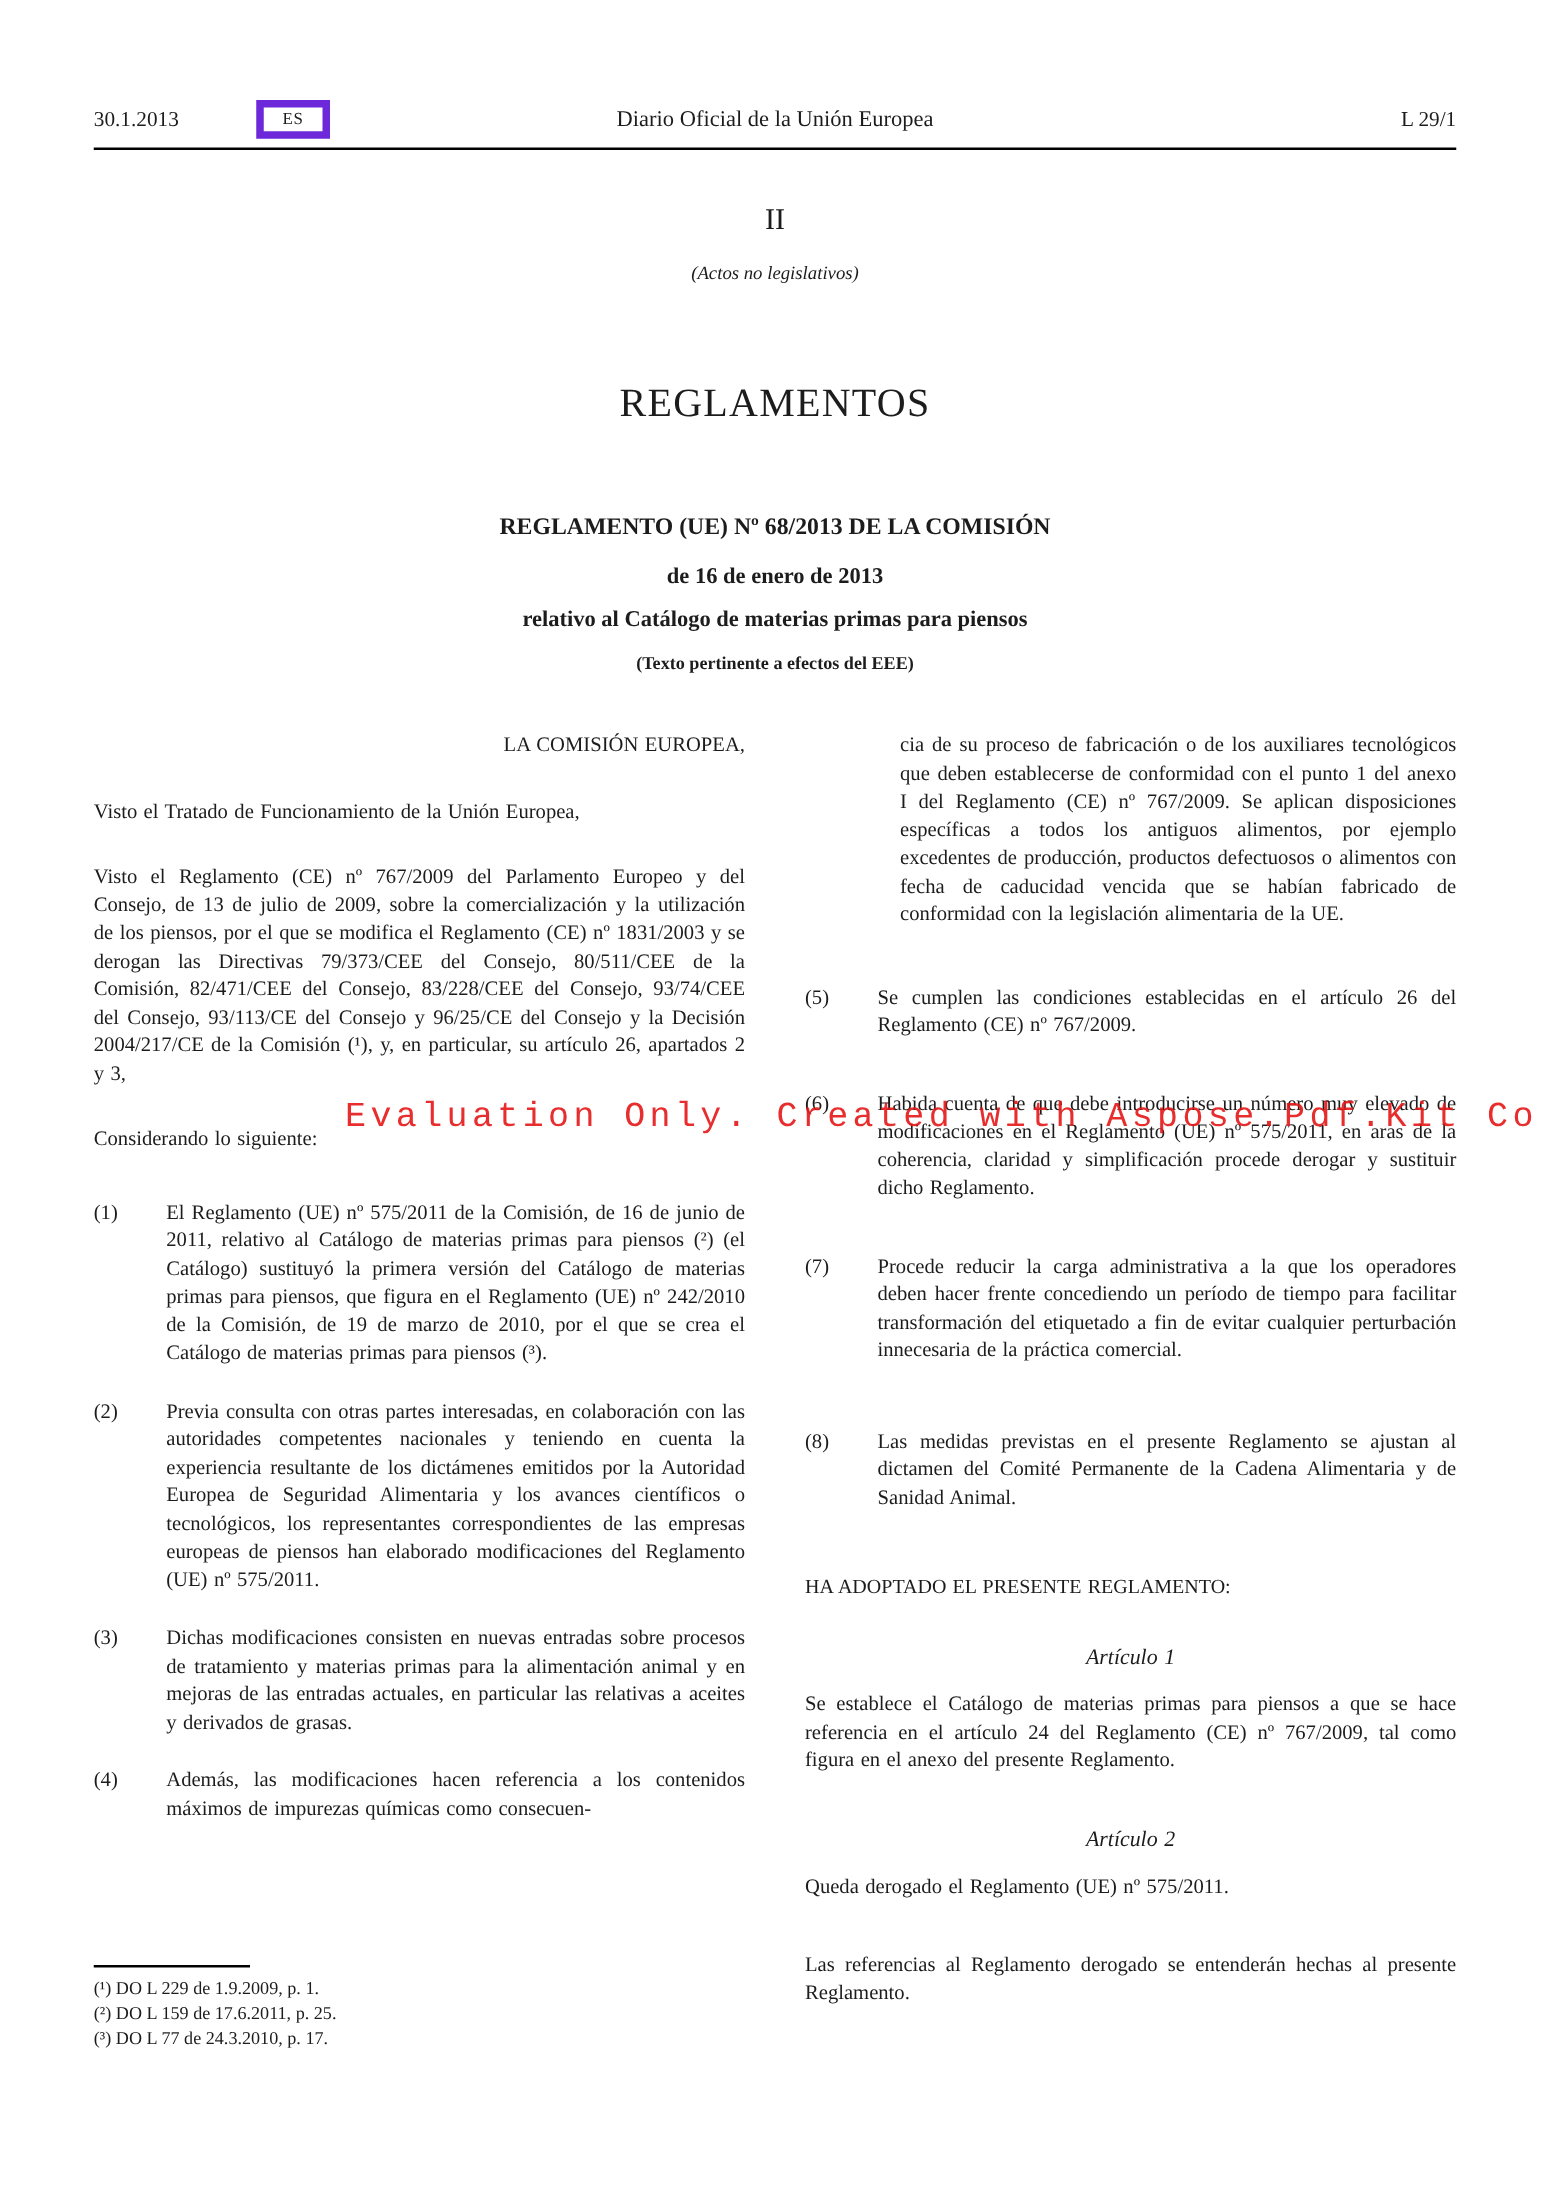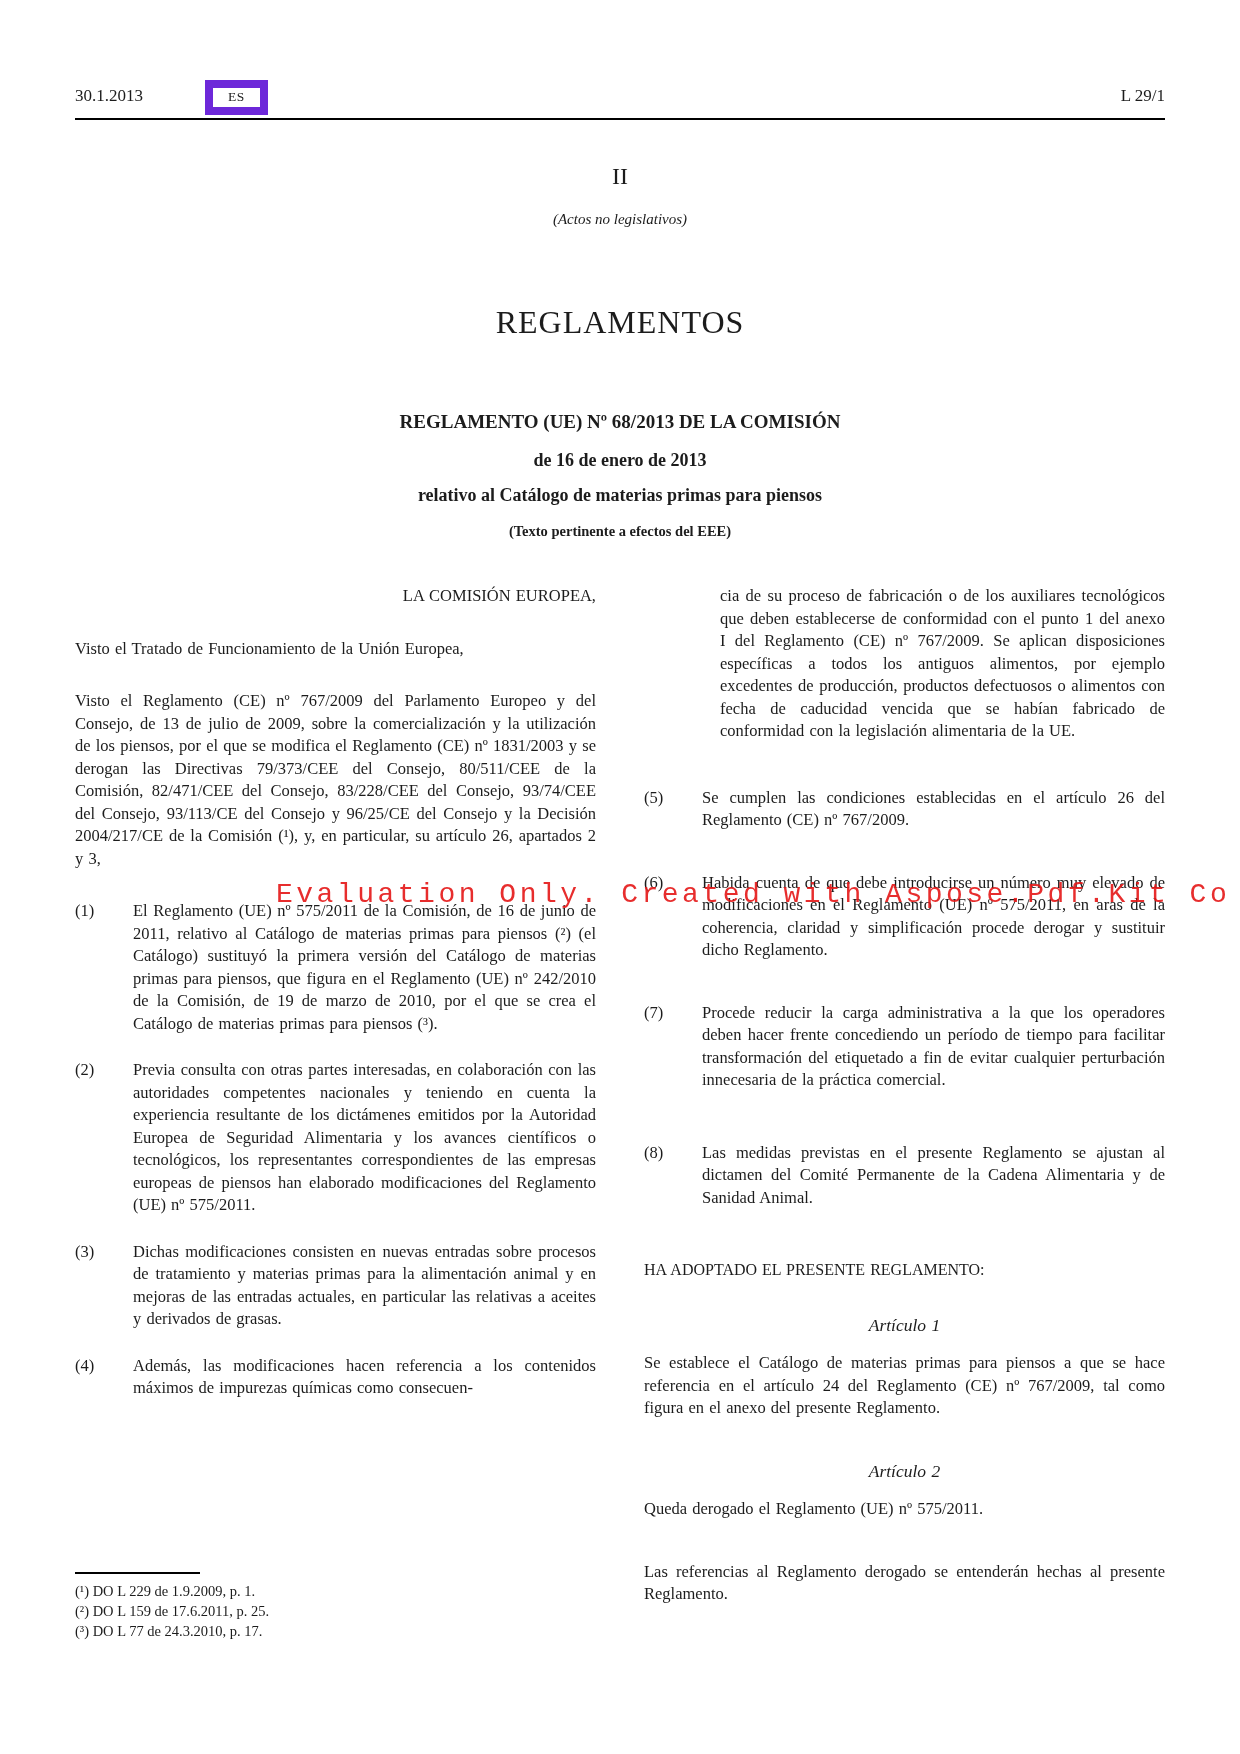--- a/index.html
+++ b/index.html
@@ -9,21 +9,21 @@
     position:relative; overflow:hidden;
     font-family:"Liberation Serif", serif;
     color:#1c1c1c;
   }
   .page { position:absolute; inset:0;border-radius:32px; }
 
   
   .hdr-date { position:absolute; left:75px; top:86px; font-size:17px; }
   .hdr-lang {
     position:absolute; left:205px; top:80px;
-    border:8px solid #6d28d9; padding:1px 15px 2px;
+    border:6px solid #6d28d9; padding:1px 15px 2px;
     font-size:13.5px; letter-spacing:0.5px;
   }
   .hdr-journal { position:absolute; left:0; right:0; top:85px; text-align:center; font-size:18px; }
   .hdr-pageref { position:absolute; right:75px; top:86px; font-size:17px; }
   .hdr-rule { position:absolute; left:75px; right:75px; top:118px; height:2px; background:#000; }
 
   
   .sec-num   { position:absolute; left:0; right:0; top:163px; text-align:center; font-size:24px; }
   .sec-note  { position:absolute; left:0; right:0; top:211px; text-align:center; font-size:15px; font-style:italic; }
   .sec-title { position:absolute; left:0; right:0; top:304px; text-align:center; font-size:32px; letter-spacing:1px; }
@@ -72,36 +72,38 @@
     color:#e51717; opacity:0.9; z-index:5; pointer-events:none;
   }
 </style>
 </head>
 <body>
 
 <div class="page">
 
   <span class="hdr-date">30.1.2013</span>
   <span class="hdr-lang">ES</span>
+  <div class="hdr-journal">Diario Oficial de la Unión Europea</div>
   <span class="hdr-pageref">L 29/1</span>
   <div class="hdr-rule"></div>
 
   <div class="sec-num">II</div>
   <div class="sec-note">(Actos no legislativos)</div>
   <div class="sec-title">REGLAMENTOS</div>
 
   <div class="act-title">REGLAMENTO (UE) Nº 68/2013 DE LA COMISIÓN</div>
   <div class="act-date">de 16 de enero de 2013</div>
   <div class="act-subject">relativo al Catálogo de materias primas para piensos</div>
   <div class="act-eee">(Texto pertinente a efectos del EEE)</div>
 
   <div class="col col-left">
     <p class="opening">LA COMISIÓN EUROPEA,</p>
     <p class="citation">Visto el Tratado de Funcionamiento de la Unión Europea,</p>
     <p class="citation">Visto el Reglamento (CE) nº 767/2009 del Parlamento Europeo y del Consejo, de 13 de julio de 2009, sobre la comercialización y la utilización de los piensos, por el que se modifica el Reglamento (CE) nº 1831/2003 y se derogan las Directivas 79/373/CEE del Consejo, 80/511/CEE de la Comisión, 82/471/CEE del Consejo, 83/228/CEE del Consejo, 93/74/CEE del Consejo, 93/113/CE del Consejo y 96/25/CE del Consejo y la Decisión 2004/217/CE de la Comisión (¹), y, en particular, su artículo 26, apartados 2 y 3,</p>
+    <p class="considering">Considerando lo siguiente:</p>
 
     <div class="recital">
       <span class="num">(1)</span>
       <p>El Reglamento (UE) nº 575/2011 de la Comisión, de 16 de junio de 2011, relativo al Catálogo de materias primas para piensos (²) (el Catálogo) sustituyó la primera versión del Catálogo de materias primas para piensos, que figura en el Reglamento (UE) nº 242/2010 de la Comisión, de 19 de marzo de 2010, por el que se crea el Catálogo de materias primas para piensos (³).</p>
     </div>
     <div class="recital">
       <span class="num">(2)</span>
       <p>Previa consulta con otras partes interesadas, en colaboración con las autoridades competentes nacionales y teniendo en cuenta la experiencia resultante de los dictámenes emitidos por la Autoridad Europea de Seguridad Alimentaria y los avances científicos o tecnológicos, los representantes correspondientes de las empresas europeas de piensos han elaborado modificaciones del Reglamento (UE) nº 575/2011.</p>
     </div>
     <div class="recital">

